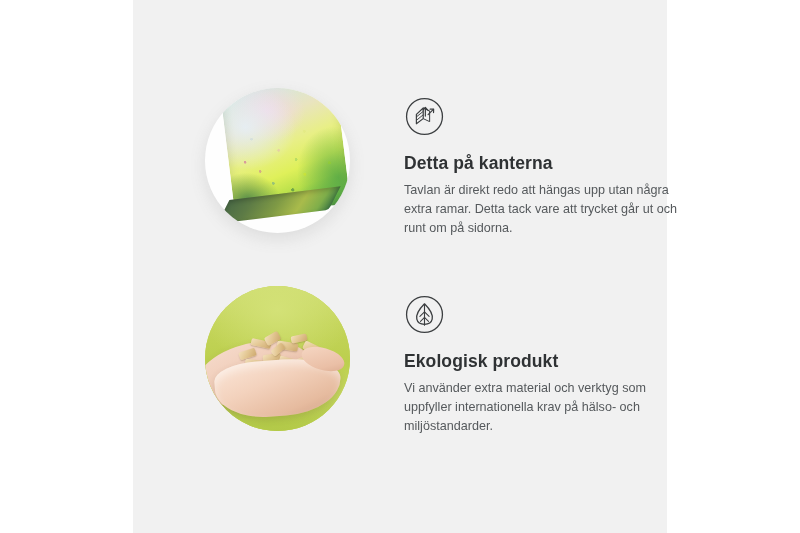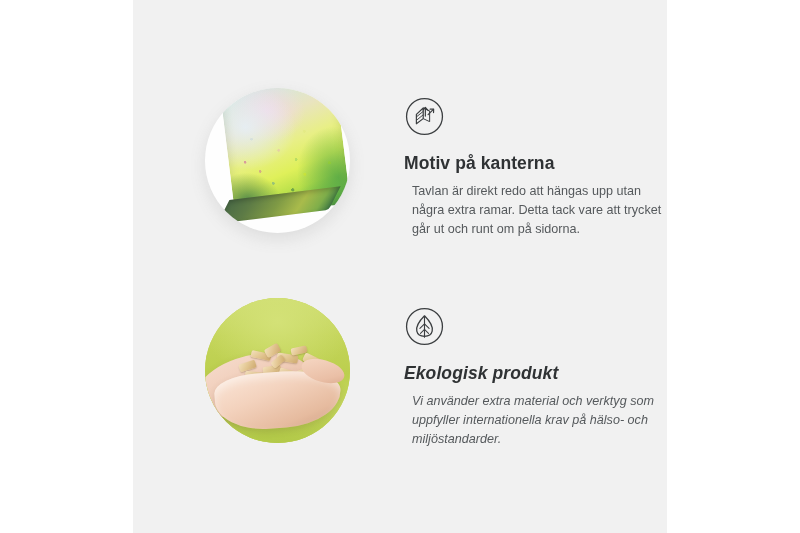--- a/index.html
+++ b/index.html
@@ -31,21 +31,21 @@
     background: #f1f1f1;
   }
 
   .feature-row {
     position: absolute;
     display: flex;
     align-items: flex-start;
   }
 
   #feature-row-1 { left: 72px; top: 88px; }
-  #feature-row-2 { left: 72px; top: 298px; font-style: italic; }
+  #feature-row-2 { left: 72px; top: 286px; }
 
   
   .media-circle {
     position: relative;
     width: 145px;
     height: 145px;
     border-radius: 50%;
     overflow: hidden;
     flex: 0 0 auto;
   }
@@ -196,21 +196,21 @@
     font-weight: bold;
     color: #2f3234;
     letter-spacing: .1px;
     margin: 0 0 7px 0;
     line-height: 1.2;
   }
   .feature-desc {
     font-size: 12.6px;
     color: #55595c;
     line-height: 1.52;
-    margin: 8px;
+    margin: 0;
   }
 </style>
 </head>
 <body>
 
 <div id="stage">
 
   <div id="panel">
 
     <div class="feature-row" id="feature-row-1">
@@ -234,21 +234,21 @@
             <path d="M22.5 14 L30 17.5" fill="none" stroke="#3b3e40" stroke-width="1.2"></path>
             <path d="M22.5 26.5 L30 30" fill="none" stroke="#3b3e40" stroke-width="1.2"></path>
             <path d="M30 17.5 L30 30" fill="none" stroke="#3b3e40" stroke-width="1.2"></path>
 
             <path d="M25 23.5 L25 13.5" fill="none" stroke="#3b3e40" stroke-width="1.4" stroke-linecap="round"></path>
             <path d="M22.4 16.2 L25 13.3 L27.6 16.2" fill="none" stroke="#3b3e40" stroke-width="1.4" stroke-linecap="round" stroke-linejoin="round"></path>
             <path d="M28.2 21.8 L34.4 15.6" fill="none" stroke="#3b3e40" stroke-width="1.4" stroke-linecap="round"></path>
             <path d="M30.6 15.4 L34.7 15.3 L34.6 19.4" fill="none" stroke="#3b3e40" stroke-width="1.4" stroke-linecap="round" stroke-linejoin="round"></path>
           </svg>
         </span>
-        <h2 class="feature-title">Motiv på kanterna</h2>
+        <h2 class="feature-title">Detta på kanterna</h2>
         <p class="feature-desc">Tavlan är direkt redo att hängas upp utan några extra ramar. Detta tack vare att trycket går ut och runt om på sidorna.</p>
       </div>
     </div>
 
     <div class="feature-row" id="feature-row-2">
 
       <div class="media-circle" id="media-circle-2">
         <div class="eco-photo"></div>
         <div class="hand-back"></div>
         <div class="chips">

